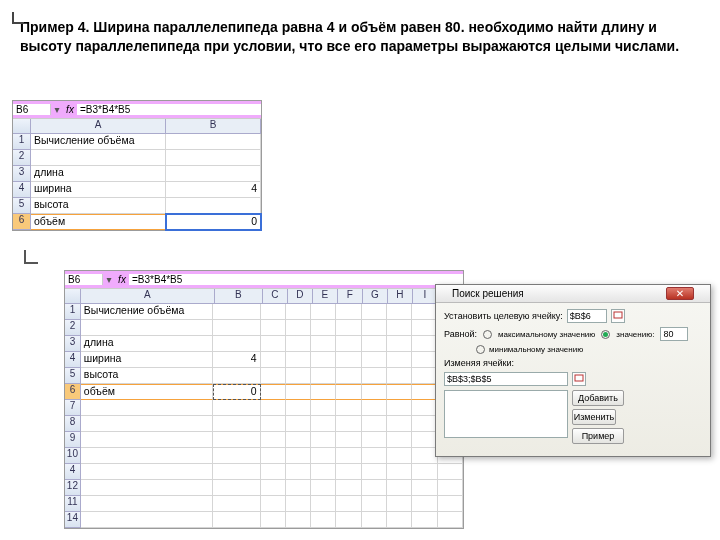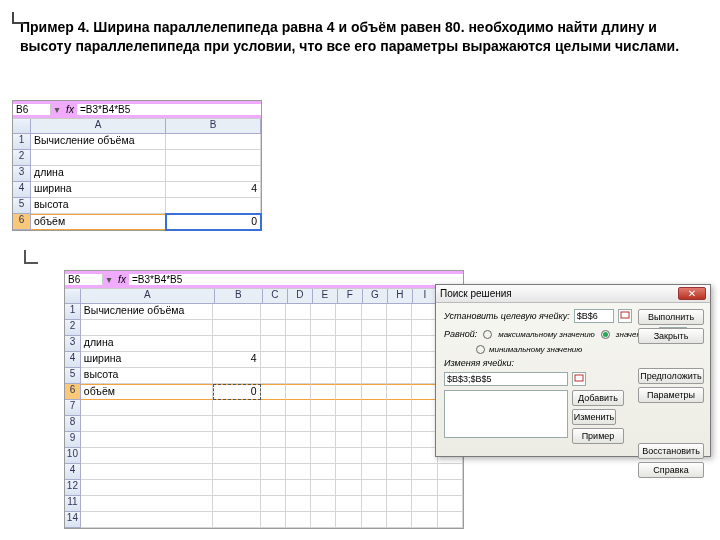--- a/index.html
+++ b/index.html
@@ -28,26 +28,26 @@
 .row.hl .rn { background: #f9c97a; }
 .row.hl .cell { border-top: 1px solid #f6a23c; border-bottom: 1px solid #f6a23c; }
 .sel { outline: 2px solid #3a6fd8; outline-offset: -1px; }
 .dash { outline: 1px dashed #555; outline-offset: -1px; }
 
 .sheet1 .ca { width: 135px; } .sheet1 .cb { width: 95px; }
 .sheet2 .ca { width: 150px; } .sheet2 .cb { width: 54px; }
 .sheet2 .ch2 { width: 28px; }
 
 .dlg { position: absolute; left: 435px; top: 284px; width: 276px; background: linear-gradient(#f7f7f3,#edece4); border: 1px solid #7a7a7a; box-shadow: 2px 2px 6px rgba(0,0,0,.3); font-size: 9px; }
-.dlg .tb { height: 18px; background: linear-gradient(#fdfdfd,#e5e5e5); border-bottom: 1px solid #bbb; display: flex; align-items: center; padding: 0 4px; }
+.dlg .tb { height: 18px; background: linear-gradient(#fdfdfd,#e5e5e5); border-bottom: 1px solid #bbb; display: flex; align-items: center; padding: 0 16px; }
 .dlg .tb .ttl { flex: 1; font-size: 10px; }
 .dlg .tb .xb { width: 28px; height: 13px; background: linear-gradient(#e07b6e,#b83223); color: #fff; text-align: center; border-radius: 2px; font-size: 10px; line-height: 12px; border: 1px solid #933; }
 .dlg .body { padding: 6px 6px 8px 8px; position: relative; }
 .drow { display: flex; align-items: center; margin-bottom: 4px; gap: 4px; }
-.drow label { font-size: 9px; font-style: italic; }
+.drow label { font-size: 9px; }
 .txt { border: 1px solid #9aa; background: #fff; height: 14px; padding: 0 2px; font-size: 9px; }
 .rb { width: 9px; height: 9px; border: 1px solid #666; border-radius: 50%; display: inline-block; position: relative; }
 .rb.on::after { content: ""; position: absolute; inset: 1px; background: #2a5; border-radius: 50%; }
 .btn { height: 16px; border: 1px solid #9a9a9a; background: linear-gradient(#fefefe,#e4e4e0); border-radius: 2px; font-size: 9px; padding: 0 5px; display: inline-flex; align-items: center; justify-content: center; cursor: default; }
 .rbtns { position: absolute; right: 6px; top: 6px; width: 66px; display: flex; flex-direction: column; gap: 3px; }
 .listbox { border: 1px solid #9aa; background: #fff; height: 48px; width: 124px; }
 .pick { width: 14px; height: 14px; border: 1px solid #9aa; background: #fdfdfd; display: inline-flex; align-items: center; justify-content: center; }
 .pick svg { width: 10px; height: 10px; }
 </style>
 </head>
@@ -307,30 +307,20 @@
       </div>
     </div>
 </div>
 
 <div class="dlg">
   <div class="tb">
     <span class="ttl">Поиск решения</span>
     <span class="xb">✕</span>
   </div>
   <div class="body">
-    <div class="rbtns">
-      <div class="btn">Выполнить</div>
-      <div class="btn">Закрыть</div>
-      <div style="height:18px"></div>
-      <div class="btn">Предположить</div>
-      <div class="btn">Параметры</div>
-      <div style="height:34px"></div>
-      <div class="btn">Восстановить</div>
-      <div class="btn">Справка</div>
-    </div>
 
     <div class="drow">
       <label>Установить целевую ячейку:</label>
       <input class="txt" style="width: 40px;" value="$B$6">
       <span class="pick">
           <svg viewBox="0 0 10 10">
             <rect x="1" y="1" width="8" height="6" fill="none" stroke="#b33" stroke-width="1"></rect>
           </svg>
         </span>
     </div>

